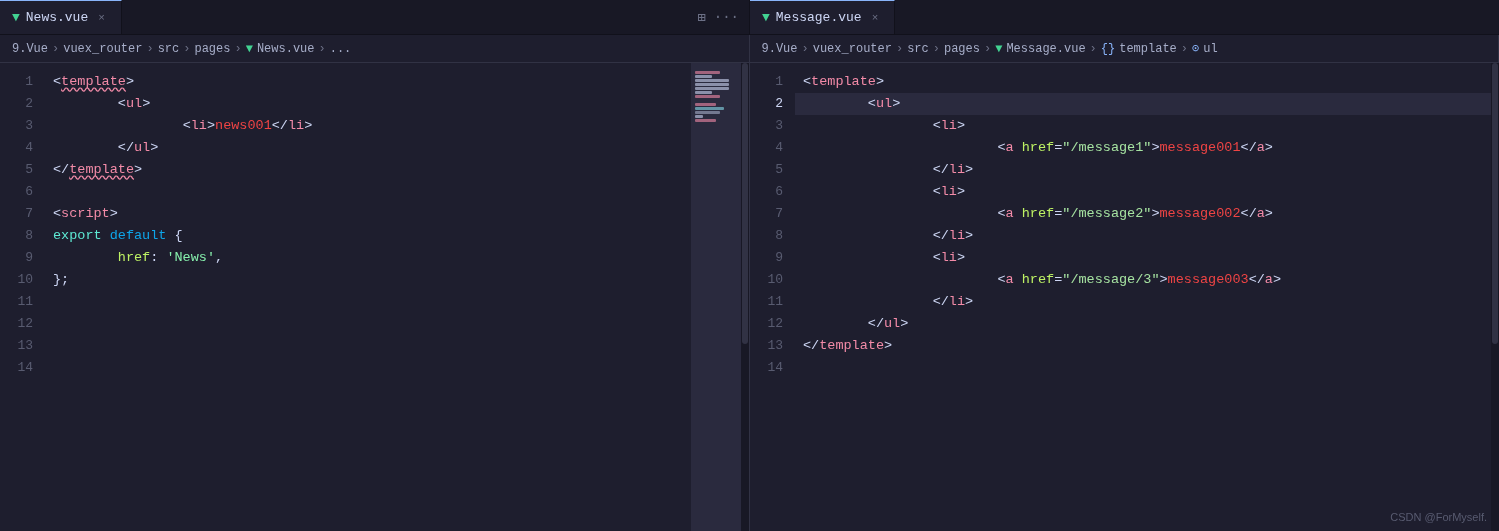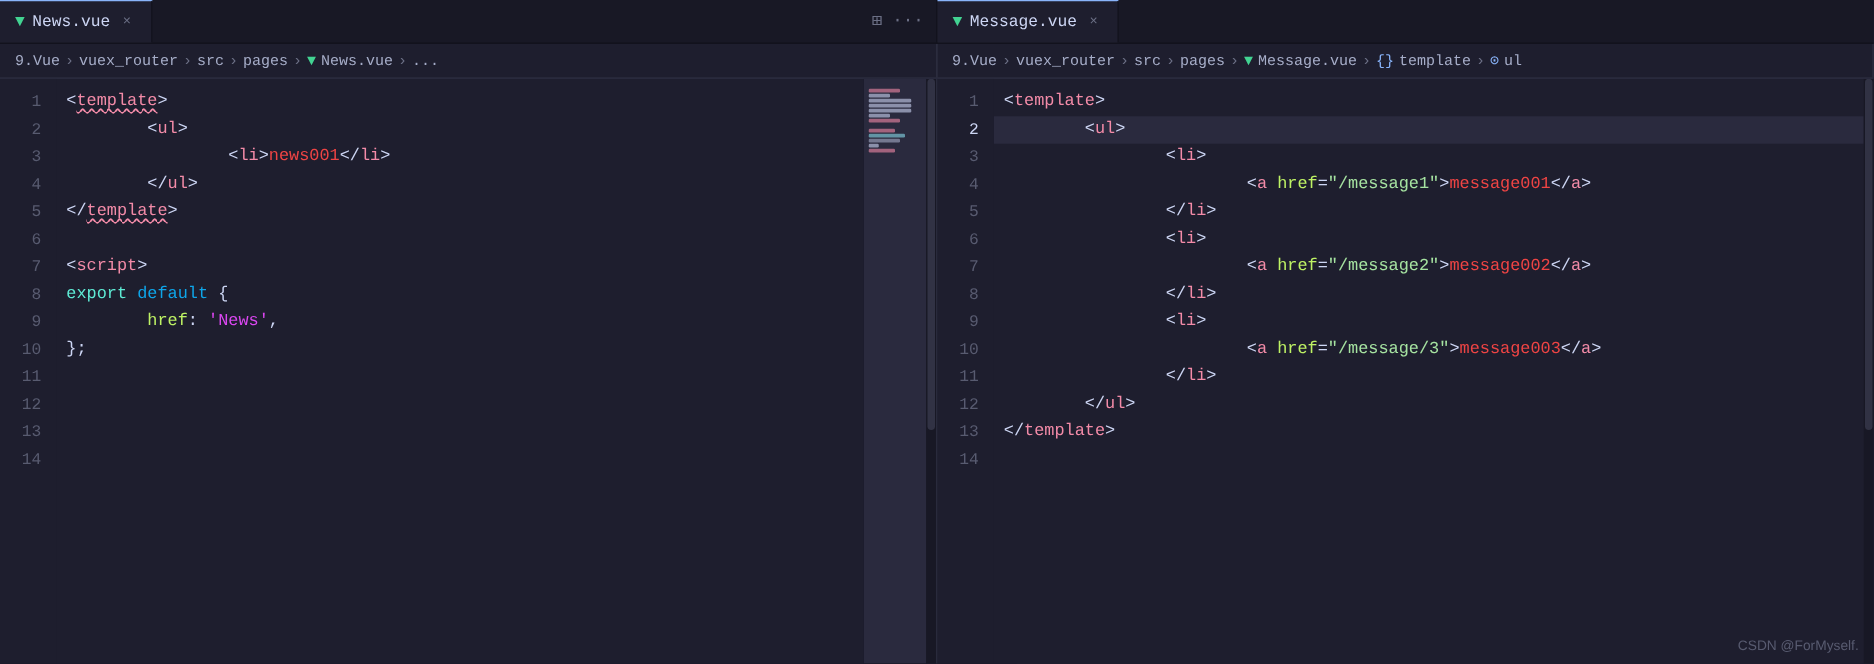--- a/index.html
+++ b/index.html
@@ -166,21 +166,21 @@
     }
 
     
     .tag { color: #f38ba8; }
     .tag-bracket { color: #cdd6f4; }
     .attr-name { color: #bef264; }
     .attr-value { color: #a6e3a1; }
     .text-content { color: #ef4444; }
     .kw-export { color: #5eead4; }
     .kw-default { color: #0ea5e9; }
-    .string { color: #d946ef; }
+    .string { color: #86efac; }
     .punctuation { color: #cdd6f4; }
     .entity { color: #f38ba8; }
     .underline-squiggle {
       text-decoration: underline wavy #f38ba8;
       text-underline-offset: 2px;
     }
 
     
     .minimap {
       width: 50px;

